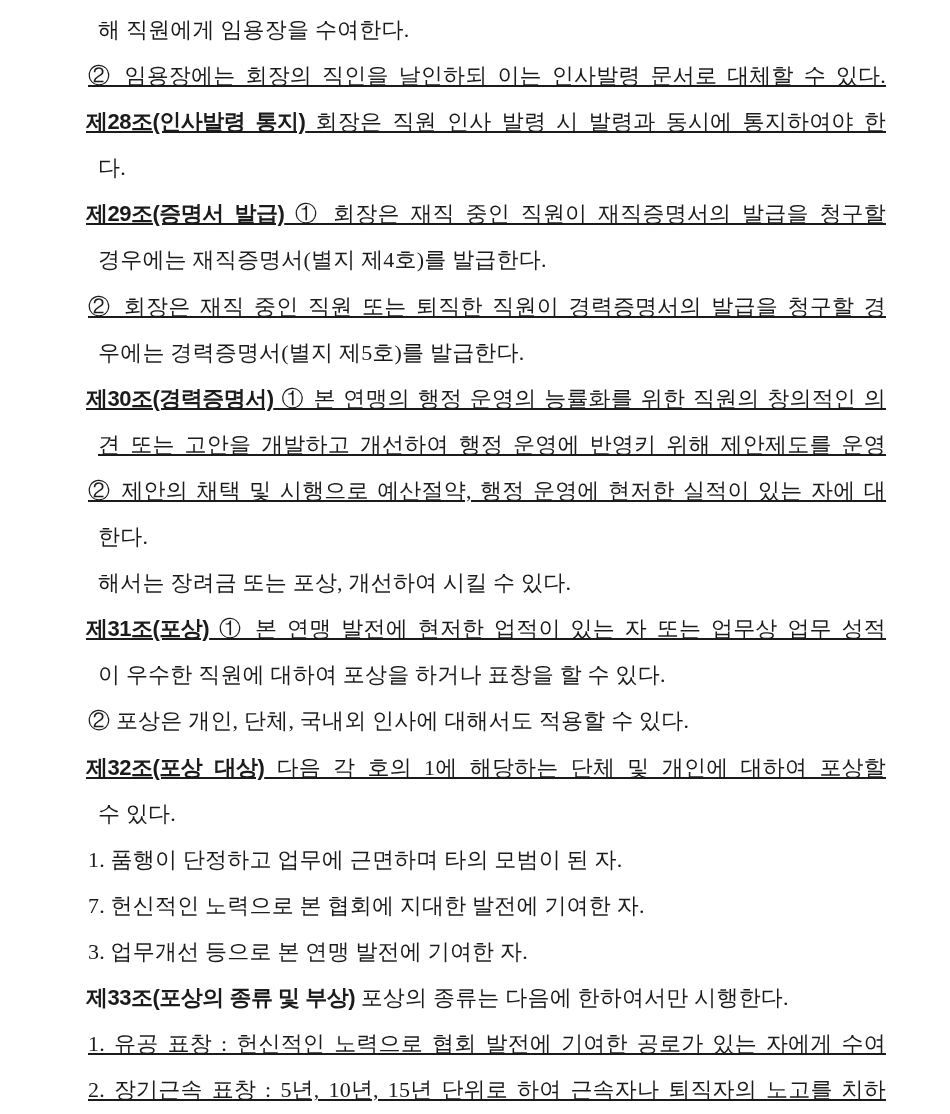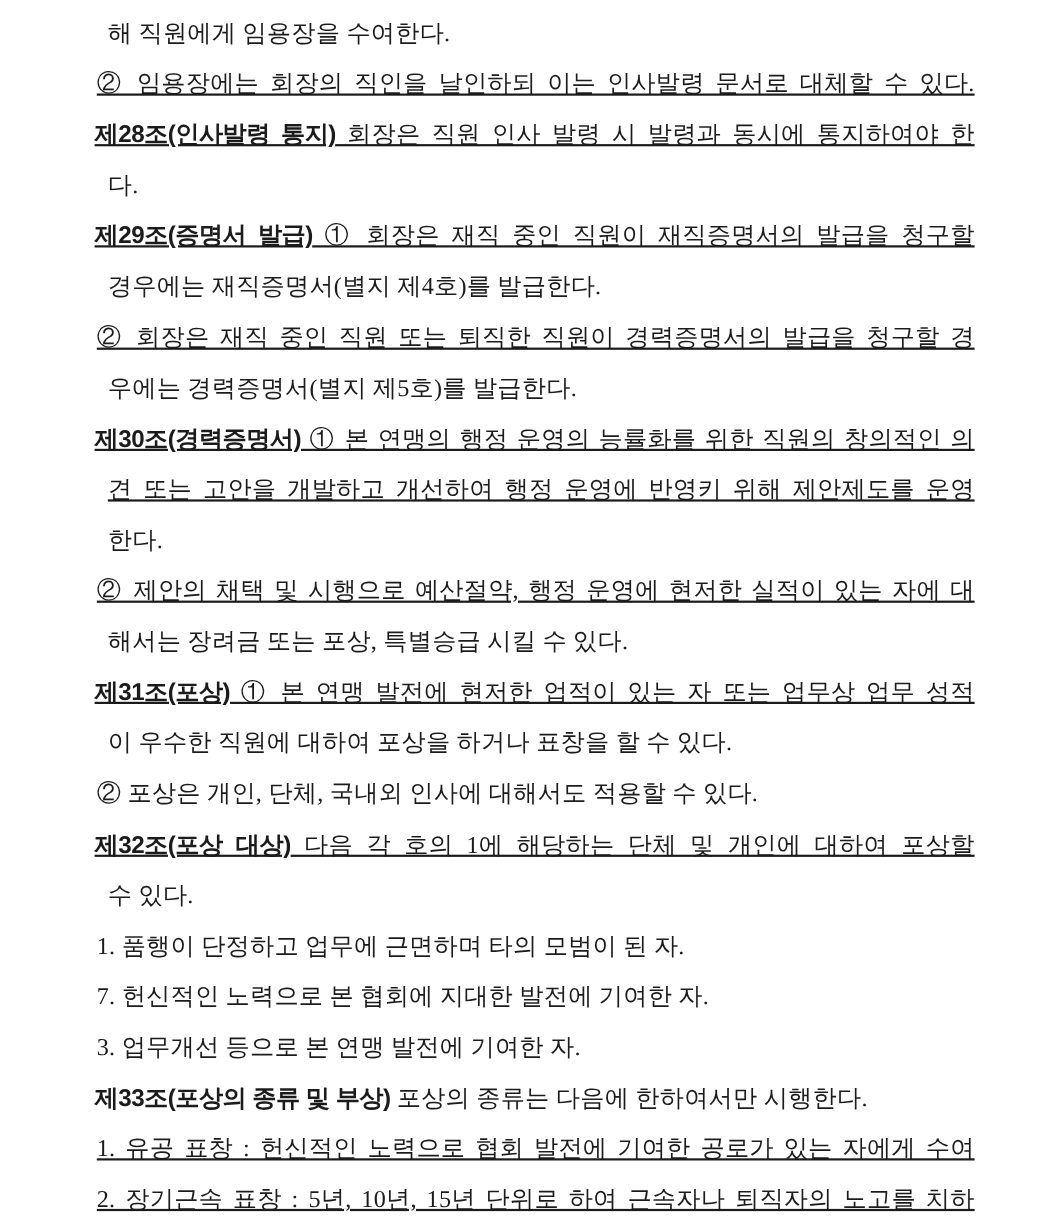--- a/index.html
+++ b/index.html
@@ -52,23 +52,23 @@
   <div class="line cont"><span class="bh"></span><span class="bt">해 직원에게 임용장을 수여한다.</span></div>
   <div class="line mark just"><span class="bh"></span><span class="bt">② 임용장에는 회장의 직인을 날인하되 이는 인사발령 문서로 대체할 수 있다.</span></div>
   <div class="line head just"><span class="bh">제28조(인사발령 통지)</span><span class="bt"> 회장은 직원 인사 발령 시 발령과 동시에 통지하여야 한</span></div>
   <div class="line cont"><span class="bh"></span><span class="bt">다.</span></div>
   <div class="line head just"><span class="bh">제29조(증명서 발급)</span><span class="bt"> ① 회장은 재직 중인 직원이 재직증명서의 발급을 청구할</span></div>
   <div class="line cont"><span class="bh"></span><span class="bt">경우에는 재직증명서(별지 제4호)를 발급한다.</span></div>
   <div class="line mark just"><span class="bh"></span><span class="bt">② 회장은 재직 중인 직원 또는 퇴직한 직원이 경력증명서의 발급을 청구할 경</span></div>
   <div class="line cont"><span class="bh"></span><span class="bt">우에는 경력증명서(별지 제5호)를 발급한다.</span></div>
   <div class="line head just"><span class="bh">제30조(경력증명서)</span><span class="bt"> ① 본 연맹의 행정 운영의 능률화를 위한 직원의 창의적인 의</span></div>
   <div class="line cont just"><span class="bh"></span><span class="bt">견 또는 고안을 개발하고 개선하여 행정 운영에 반영키 위해 제안제도를 운영</span></div>
+  <div class="line mark just"><span class="bh"></span><span class="bt">② 제안의 채택 및 시행으로 예산절약, 행정 운영에 현저한 실적이 있는 자에 대</span></div>
   <div class="line cont"><span class="bh"></span><span class="bt">한다.</span></div>
-  <div class="line mark just"><span class="bh"></span><span class="bt">② 제안의 채택 및 시행으로 예산절약, 행정 운영에 현저한 실적이 있는 자에 대</span></div>
-  <div class="line cont"><span class="bh"></span><span class="bt">해서는 장려금 또는 포상, 특별승급 시킬 수 있다.</span></div>
+  <div class="line cont"><span class="bh"></span><span class="bt">해서는 장려금 또는 포상, 개선하여 시킬 수 있다.</span></div>
   <div class="line head just"><span class="bh">제31조(포상)</span><span class="bt"> ① 본 연맹 발전에 현저한 업적이 있는 자 또는 업무상 업무 성적</span></div>
   <div class="line cont"><span class="bh"></span><span class="bt">이 우수한 직원에 대하여 포상을 하거나 표창을 할 수 있다.</span></div>
   <div class="line mark"><span class="bh"></span><span class="bt">② 포상은 개인, 단체, 국내외 인사에 대해서도 적용할 수 있다.</span></div>
   <div class="line head just"><span class="bh">제32조(포상 대상)</span><span class="bt"> 다음 각 호의 1에 해당하는 단체 및 개인에 대하여 포상할</span></div>
   <div class="line cont"><span class="bh"></span><span class="bt">수 있다.</span></div>
   <div class="line mark"><span class="bh"></span><span class="bt">1. 품행이 단정하고 업무에 근면하며 타의 모범이 된 자.</span></div>
   <div class="line mark"><span class="bh"></span><span class="bt">7. 헌신적인 노력으로 본 협회에 지대한 발전에 기여한 자.</span></div>
   <div class="line mark"><span class="bh"></span><span class="bt">3. 업무개선 등으로 본 연맹 발전에 기여한 자.</span></div>
   <div class="line head"><span class="bh">제33조(포상의 종류 및 부상)</span><span class="bt"> 포상의 종류는 다음에 한하여서만 시행한다.</span></div>
   <div class="line mark just"><span class="bh"></span><span class="bt">1. 유공 표창 : 헌신적인 노력으로 협회 발전에 기여한 공로가 있는 자에게 수여</span></div>

